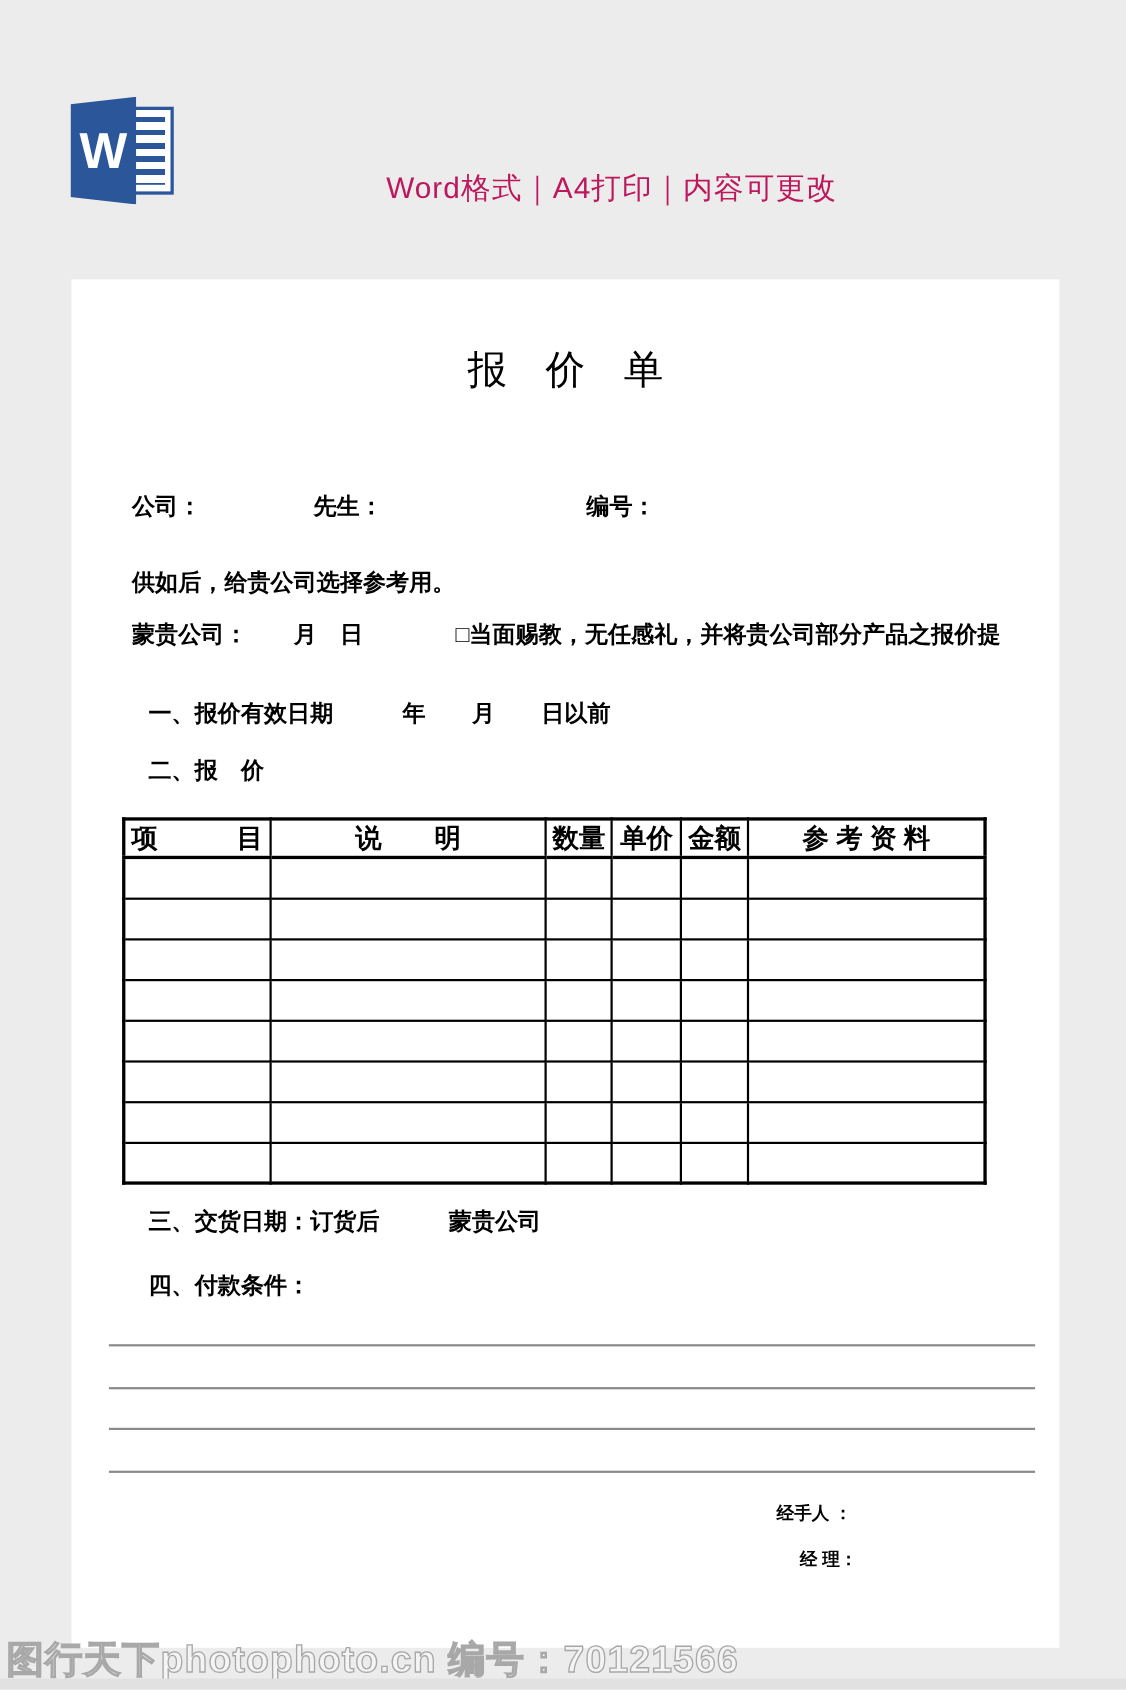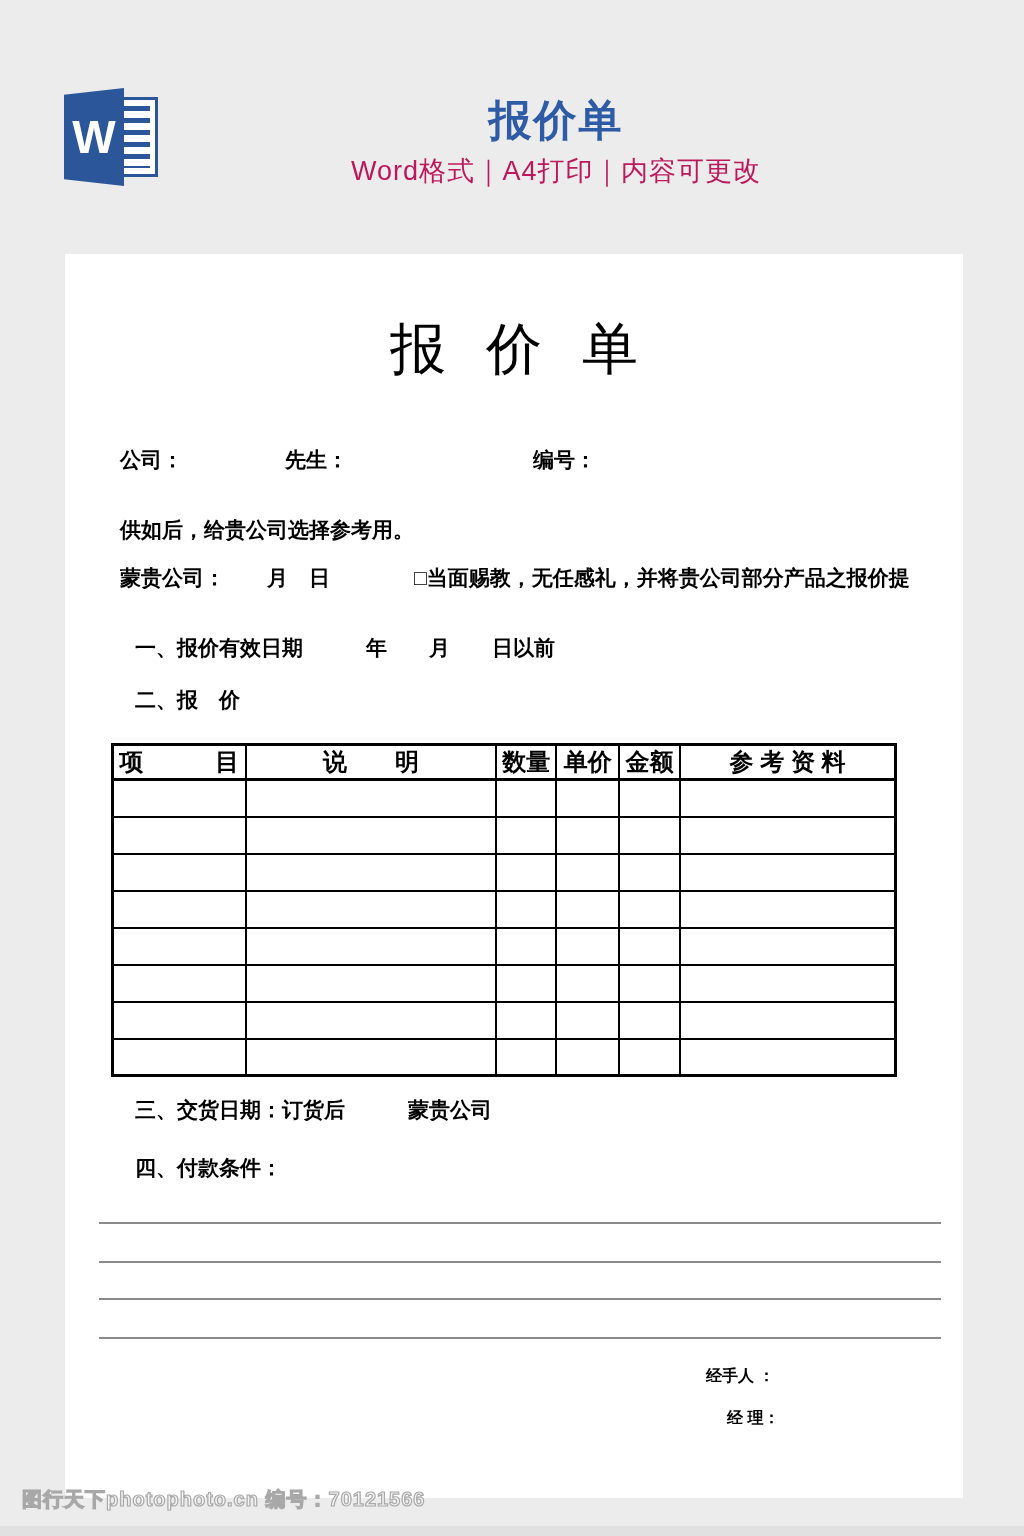--- a/index.html
+++ b/index.html
@@ -21,21 +21,21 @@
 
   .promo-title { position:absolute; left:156px; right:68px; top:92px; text-align:center;
       font-size:43px; font-weight:bold; color:#2e5ba6; letter-spacing:2px; }
   .promo-subtitle { position:absolute; left:156px; right:68px; top:153px; text-align:center;
       font-size:27px; font-weight:500; color:#be185d; letter-spacing:1px; }
 
   
   .page { position:absolute; left:65px; top:254px; width:898px; height:1244px; background:#ffffff; }
 
   .doc-title { position:absolute; top:58px; left:0; width:100%; text-align:center;
-      font-family:"Liberation Serif","DejaVu Serif",serif; font-size:56px; color:#000;
+      font-family:"Liberation Serif","DejaVu Serif",serif; font-size:36px; color:#000;
       word-spacing:26px; font-weight:500; }
 
   .fields-row { position:absolute; top:192px; left:55px; right:30px; height:26px;
       font-size:21px; font-weight:bold; color:#000; }
   .fields-row .f-company { position:absolute; left:0; }
   .fields-row .f-mister  { position:absolute; left:165px; }
   .fields-row .f-number  { position:absolute; left:413px; }
 
   .paragraph { position:absolute; top:252px; left:55px; width:800px;
       font-size:21px; font-weight:600; color:#000; line-height:48px; }
@@ -55,38 +55,37 @@
   .quote-table td { border:2px solid #000; height:37px; }
 
   .pay-line { position:absolute; left:34px; right:22px; border-top:2px solid #8a8a8a; }
   .pl-1 { top:968px; } .pl-2 { top:1007px; } .pl-3 { top:1044px; } .pl-4 { top:1083px; }
 
   .sign { position:absolute; font-size:16px; font-weight:bold; color:#000; white-space:nowrap; }
   .sign-handler { top:1112px; left:641px; }
   .sign-manager { top:1154px; left:662px; }
 
   
-  .watermark { position:absolute; left:6px; top:1486px; font-size:20px; font-weight:bold;
-      letter-spacing:1px; color:#f4f4f4; -webkit-text-stroke:1.2px #a8a8a8; white-space:nowrap;margin-left:16px; }
+  .watermark { position:absolute; left:6px; top:1486px; font-size:34px; font-weight:bold;
+      letter-spacing:1px; color:#f4f4f4; -webkit-text-stroke:1.2px #a8a8a8; white-space:nowrap; }
   .bottom-strip { position:absolute; left:0; bottom:0; width:100%; height:10px; background:#e1e1e1; }
 </style>
 </head>
 <body>
 
 <div class="stage">
 
   <div class="word-icon">
     <div class="sheet">
       <div class="sheet-lines"></div>
     </div>
     <div class="pane">
       <span>W</span>
     </div>
   </div>
-  <div class="promo-title">报价单</div>
   <div class="promo-subtitle">Word格式｜A4打印｜内容可更改</div>
 
   <div class="page">
 
     <div class="doc-title">报 价 单</div>
 
     <div class="fields-row">
       <span class="f-company">公司：</span>
       <span class="f-mister">先生：</span>
       <span class="f-number">编号：</span>

